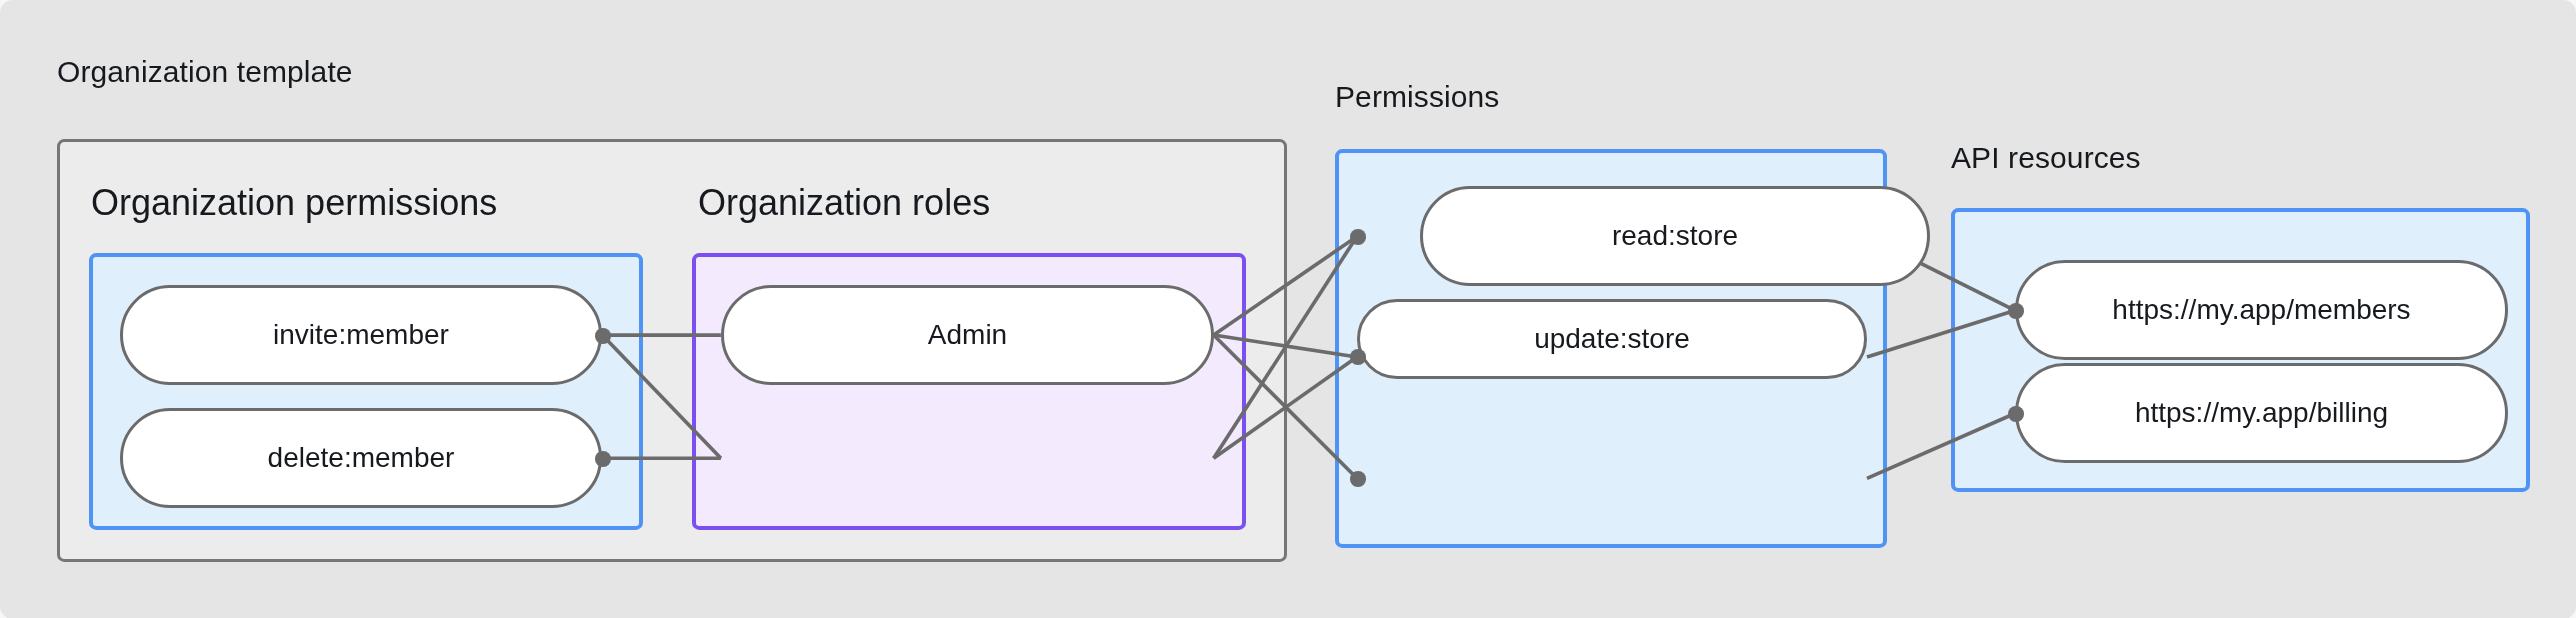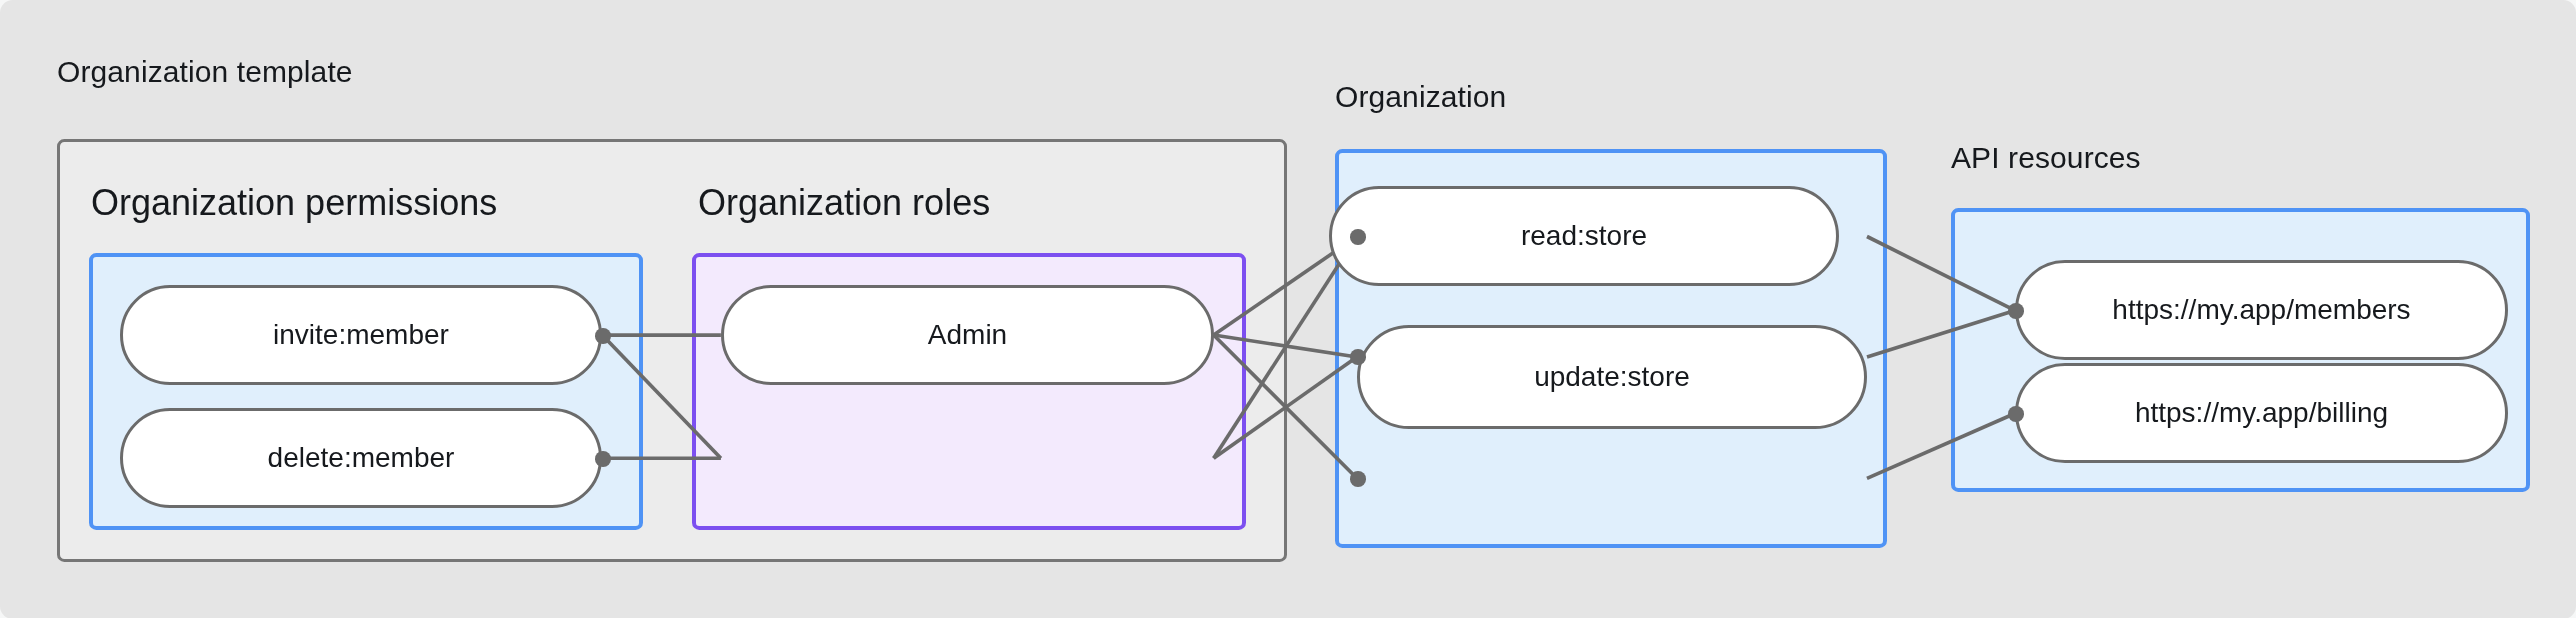--- a/index.html
+++ b/index.html
@@ -142,30 +142,30 @@
   <div class="pill" style="left:120px; top:408px; width:482px; height:100px;text-align:center;">
     <span class="pill-label">delete:member</span>
   </div>
   <div class="port" style="left:595px; top:451px;"></div>
 
   <div class="pill" style="left:721px; top:285px; width:493px; height:100px;">
     <span class="pill-label">Admin</span>
   </div>
 
 
-  <div class="group-label" style="left:1335px; top:82px;">Organization</div>
+  <div class="group-label" style="left:1335px; top:82px;">Permissions</div>
 
   <div class="inner-box box-blue" style="left:1335px; top:149px; width:552px; height:399px;"></div>
 
-  <div class="pill" style="left:1329px; top:186px; width:510px; height:100px;">
+  <div class="pill" style="left:1420px; top:186px; width:510px; height:100px;">
     <span class="pill-label">read:store</span>
   </div>
   <div class="port" style="left:1350px; top:229px;"></div>
 
-  <div class="pill" style="left:1357px; top:325px; width:510px; height:104px;">
+  <div class="pill" style="left:1357px; top:299px; width:510px; height:80px;">
     <span class="pill-label">update:store</span>
   </div>
   <div class="port" style="left:1350px; top:349px;"></div>
 
   <div class="port" style="left:1350px; top:471px;"></div>
 
   <div class="group-label" style="left:1951px; top:143px;">API resources</div>
 
   <div class="inner-box box-blue" style="left:1951px; top:208px; width:579px; height:284px;"></div>
 

